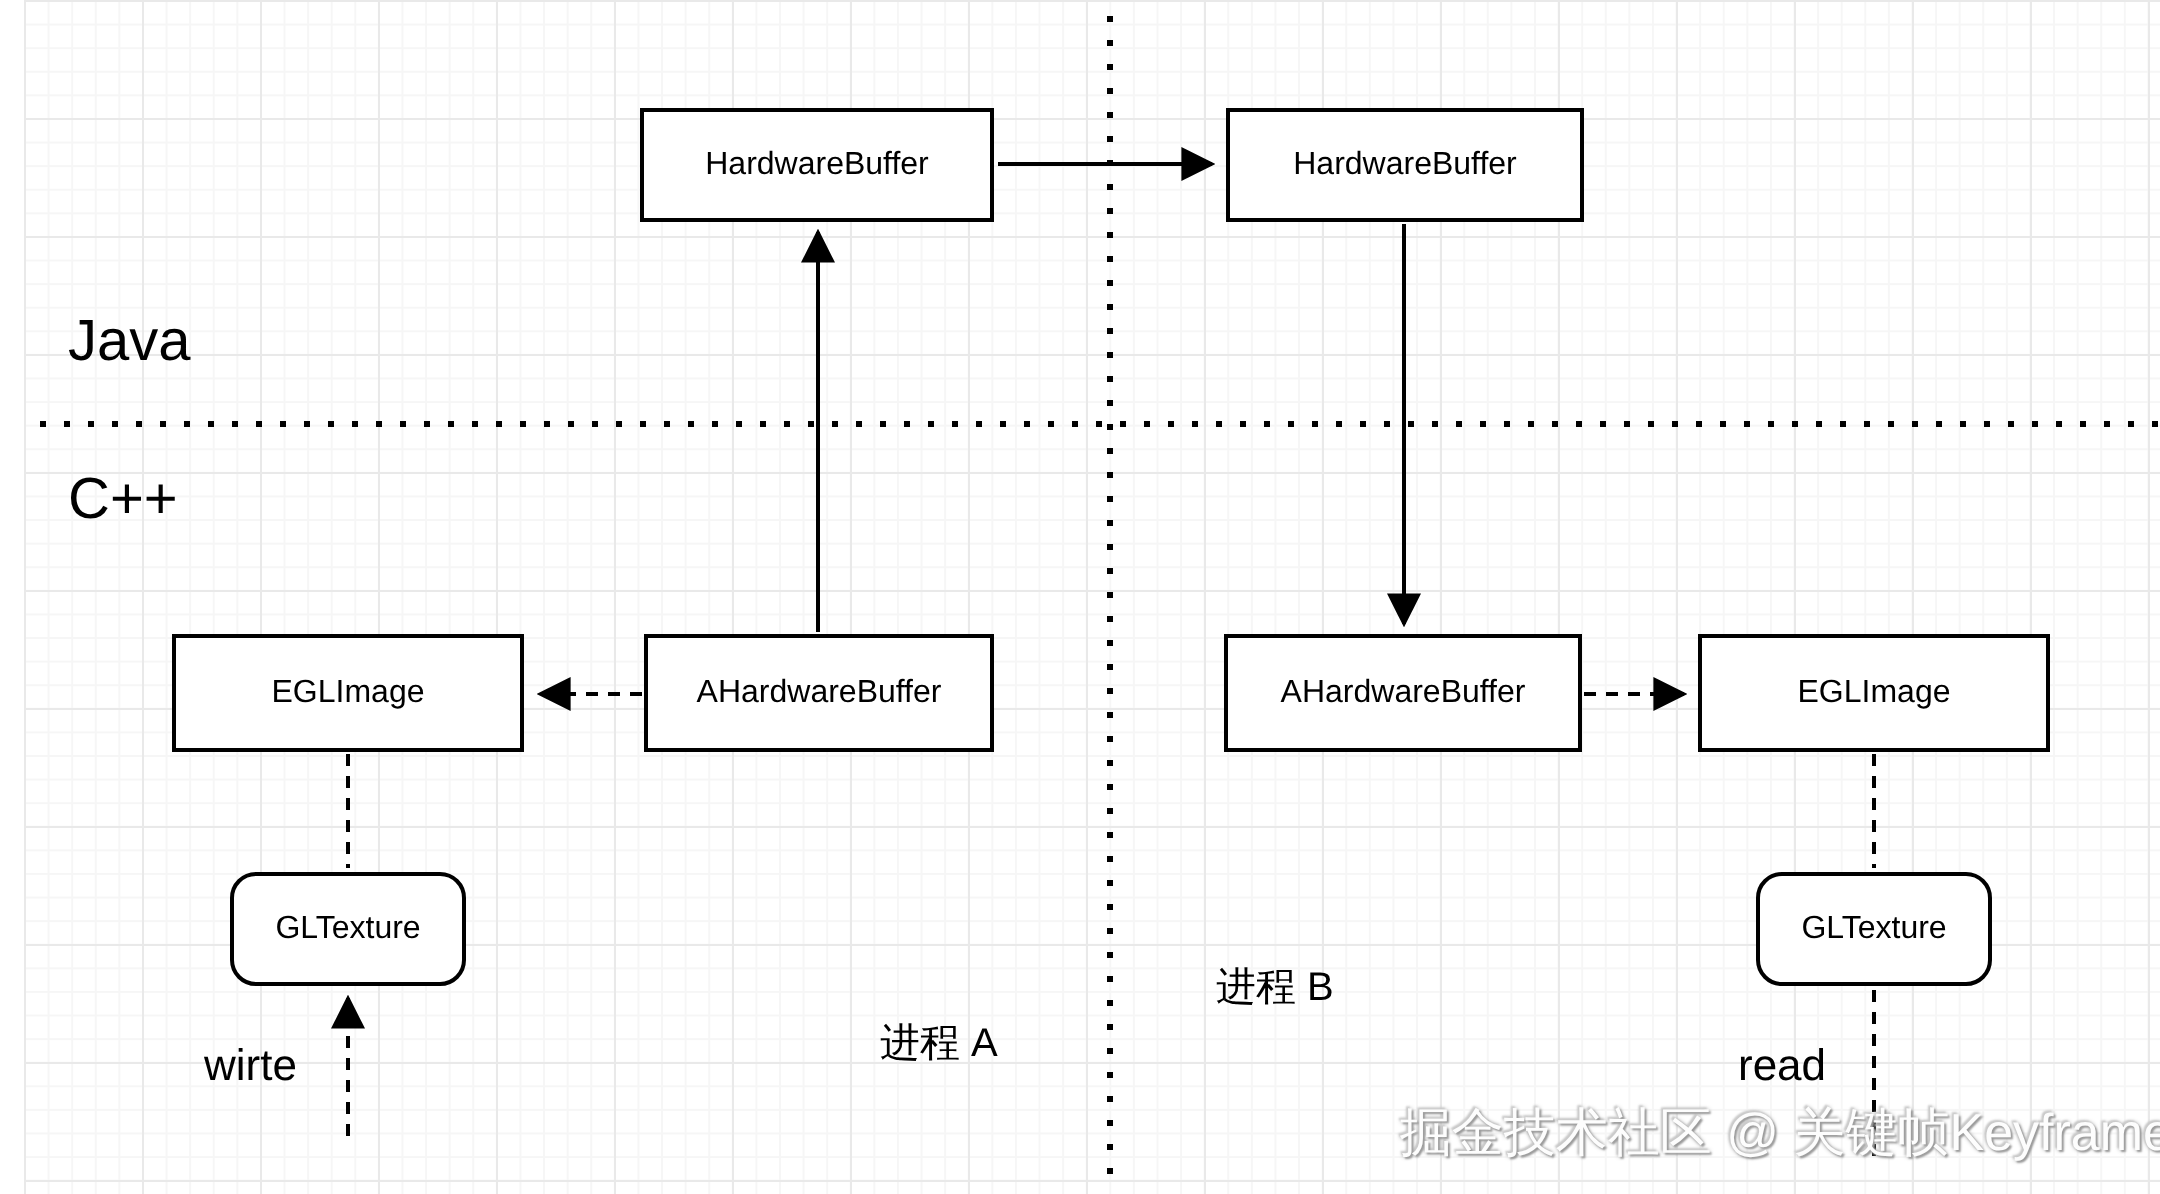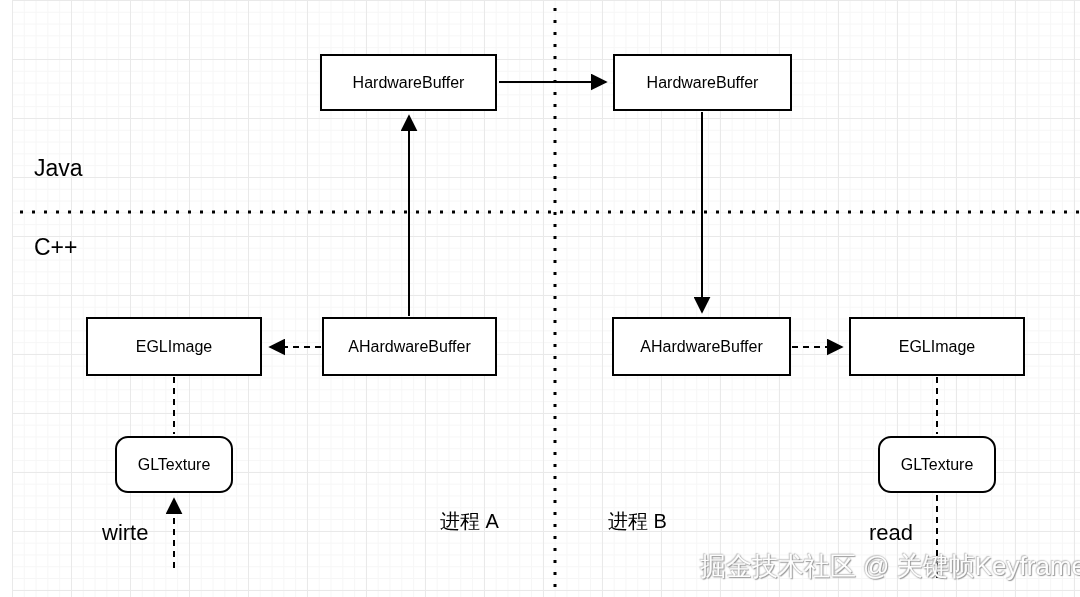--- a/index.html
+++ b/index.html
@@ -38,21 +38,21 @@
     color: #000000;
     text-align: center;
   }
   .node.rounded { border-radius: 13px; }
 
   .flow-label {
     position: absolute;
     color: #000000;
     white-space: nowrap;
   }
-  .layer-label   { font-size: 23px; }
+  .layer-label   { font-size: 29px; }
   .process-label { font-size: 20px; }
   .rw-label      { font-size: 22px; }
 
   .watermark {
     position: absolute;
     top: 549px;
     right: 6px;
     font-size: 26px;
     font-weight: normal;
     color: #fdfdfd;
@@ -110,21 +110,21 @@
   <div class="node rounded" style="left:103px; top:436px; width:118px; height:57px;">GLTexture</div>
 
   <div class="node rounded" style="left:866px; top:436px; width:118px; height:57px;">GLTexture</div>
 
   <div class="flow-label layer-label" style="left:22px; top:155px;">Java</div>
 
   <div class="flow-label layer-label" style="left:22px; top:234px;">C++</div>
 
   <div class="flow-label process-label" style="left:428px; top:508px;">进程 A</div>
 
-  <div class="flow-label process-label" style="left:596px; top:508px;">进程 B</div>
+  <div class="flow-label process-label" style="left:596px; top:480px;">进程 B</div>
 
   <div class="flow-label rw-label" style="left:90px; top:520px;">wirte</div>
 
   <div class="flow-label rw-label" style="left:857px; top:520px;">read</div>
 
   <div class="watermark">掘金技术社区 @ 关键帧Keyframe</div>
 
 </div>
 
 </body></html>

